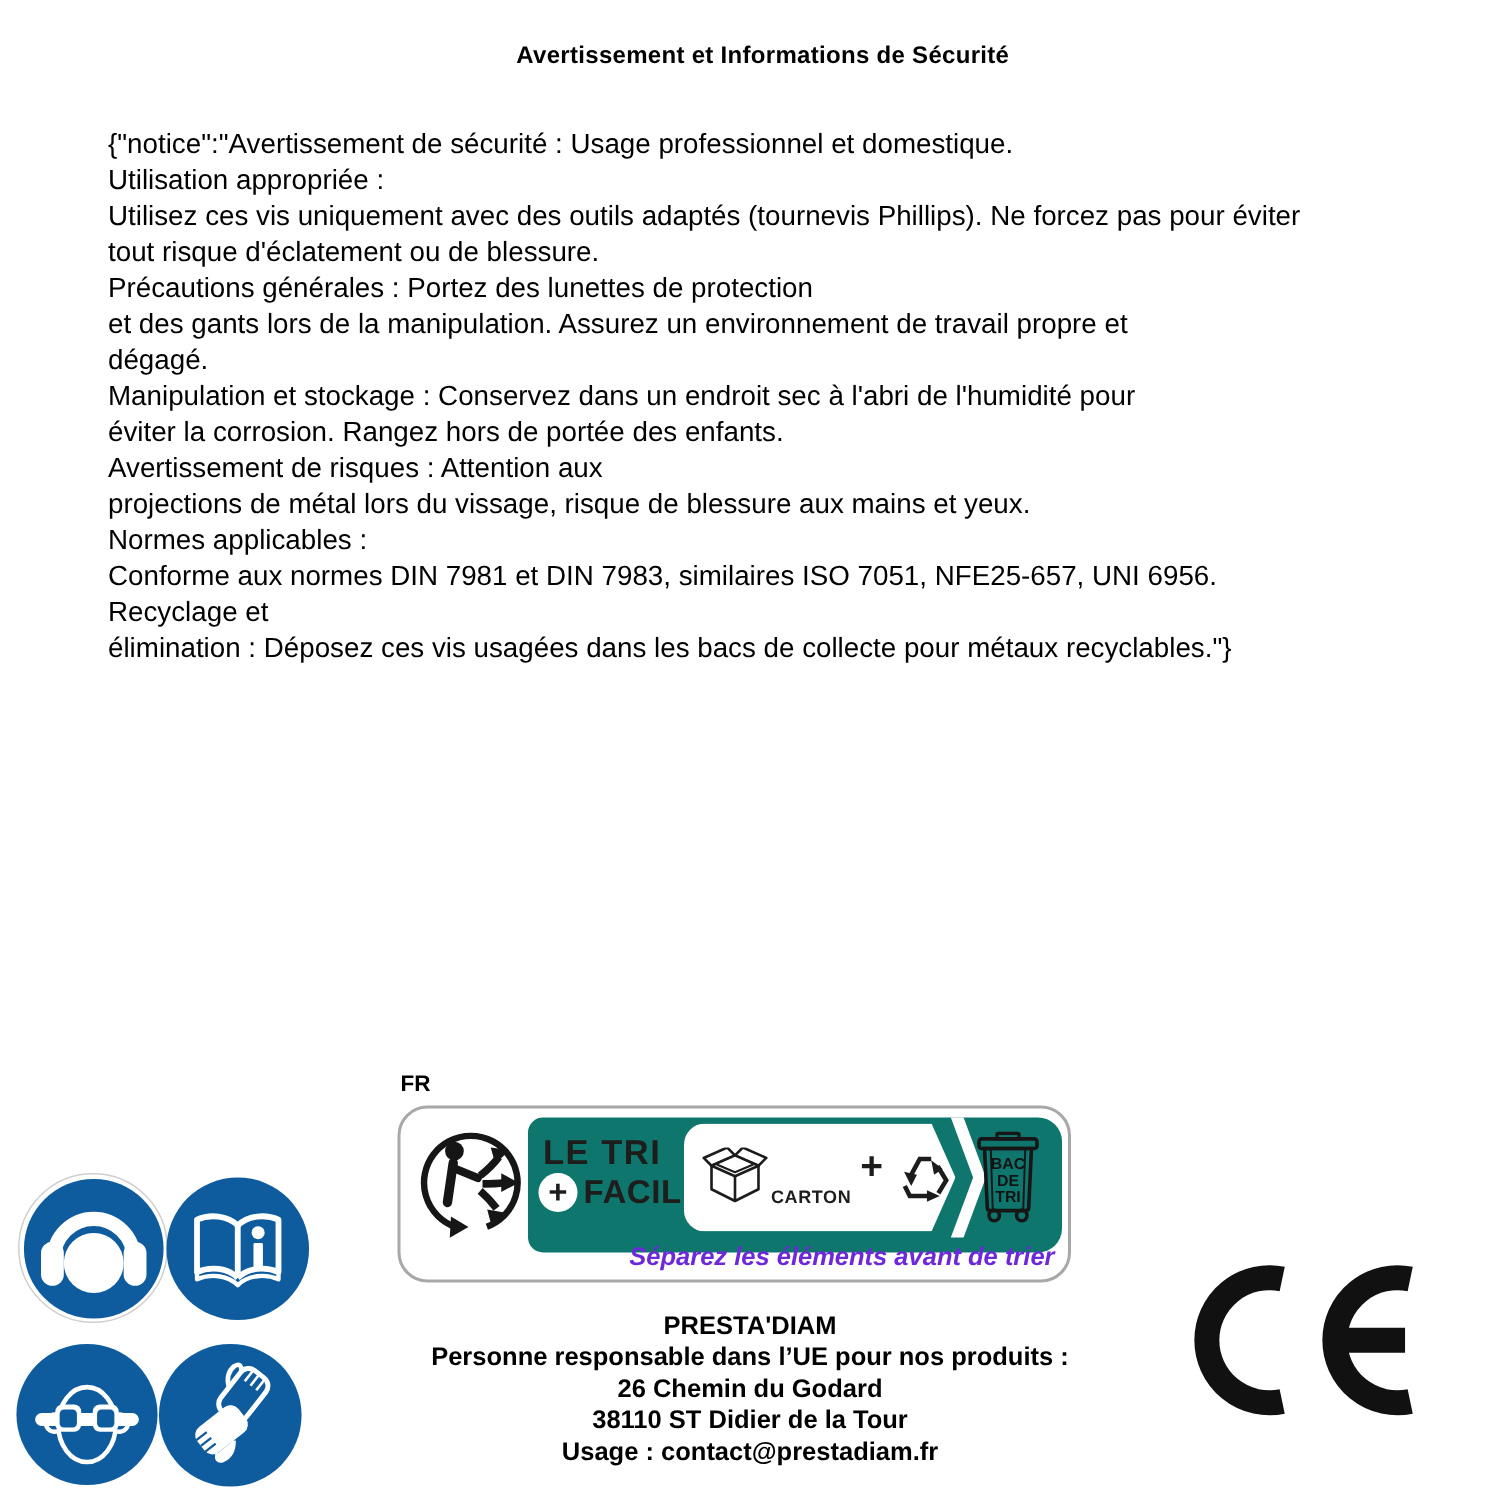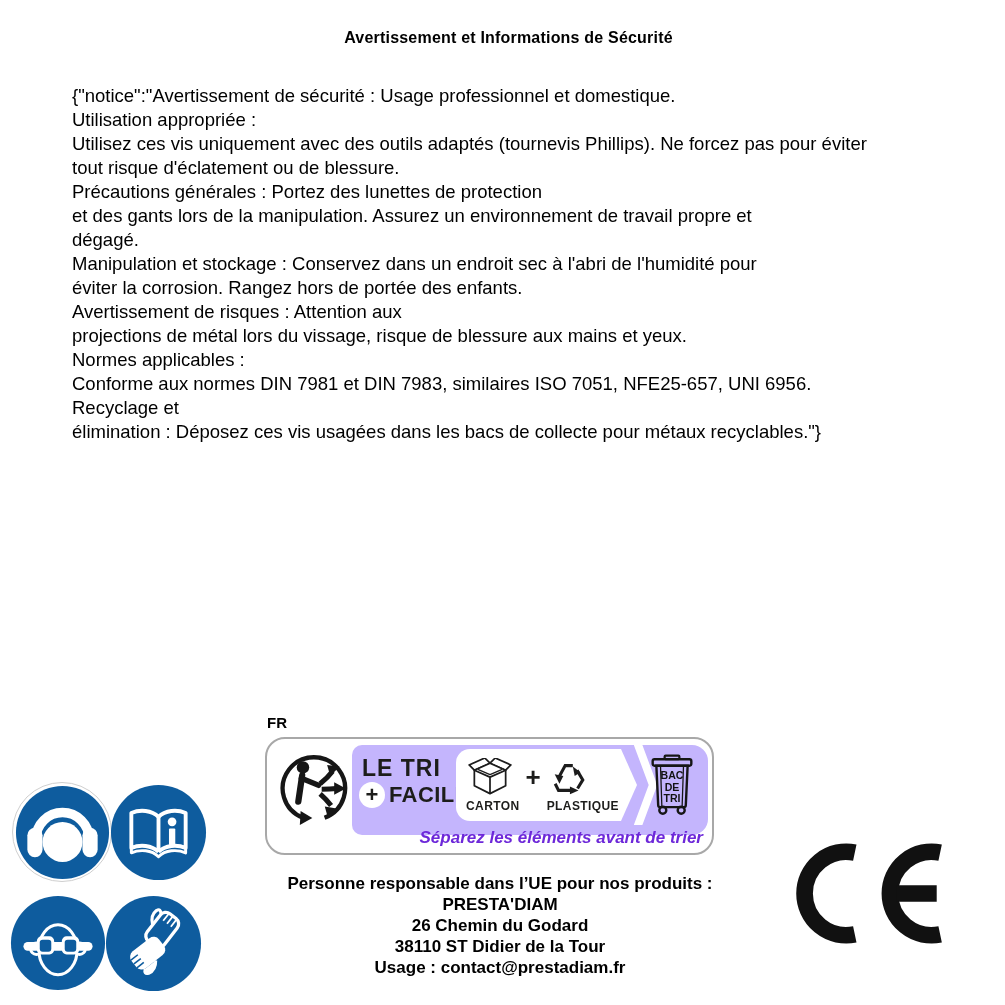--- a/index.html
+++ b/index.html
@@ -10,33 +10,33 @@
              font-size:16px;font-weight:bold;letter-spacing:0.2px;margin-left:12px;}
 
   .notice-body{position:absolute;left:72px;top:84px;width:928px;
                font-size:18.5px;line-height:24px;white-space:pre-line;}
 
   
   .fr-tag{position:absolute;left:267px;top:714px;font-size:15px;font-weight:bold;}
   .sorting-label{position:absolute;left:265px;top:737px;width:449px;height:118px;
                  background:#fff;border:2px solid #a8a8a8;border-radius:20px;box-sizing:border-box;}
   .triman{position:absolute;left:11px;top:9px;width:78px;height:84px;}
-  .band{position:absolute;left:85px;top:6px;width:356px;height:90px;background:#c4b5fd;
+  .band{position:absolute;left:85px;top:6px;width:356px;height:90px;background:#0f766e;
         border-radius:10px 16px 16px 10px;}
   .letri{position:absolute;left:7px;top:11px;width:98px;color:#1d1d1b;}
   .letri-l1{font-size:23px;font-weight:bold;letter-spacing:1px;padding-left:3px;line-height:25px;}
   .letri-l2{display:flex;align-items:center;gap:4px;margin-top:1px;}
   .plus-circle{width:26px;height:26px;border-radius:50%;background:#fff;color:#1d1d1b;
                font-size:22px;font-weight:bold;line-height:25px;text-align:center;flex:0 0 auto;}
   .letri-l2 .word{font-size:22px;font-weight:bold;letter-spacing:0.4px;}
   .bubble{position:absolute;left:104px;top:4px;width:181px;height:72px;background:#fff;
           border-radius:14px 0 0 14px;
           clip-path:polygon(0 0,calc(100% - 16px) 0,100% 50%,calc(100% - 16px) 100%,0 100%);
           display:flex;align-items:center;justify-content:flex-start;gap:5px;padding-left:10px;box-sizing:border-box;}
-  .mat{display:flex;flex-direction:column;align-items:flex-start;}
+  .mat{display:flex;flex-direction:row;align-items:flex-end;}
   .mat-label{font-size:12px;font-weight:bold;letter-spacing:0.4px;color:#1d1d1b;margin-top:1px;}
   .mat-plus{font-size:26px;font-weight:bold;color:#1d1d1b;margin:0 1px 16px 1px;}
   .notch{position:absolute;left:282px;top:0;width:24px;height:80px;}
   .bin{position:absolute;left:297px;top:9px;width:46px;height:62px;}
   .sorting-instruction{position:absolute;left:0;right:9px;top:89px;text-align:right;
                        font-size:17px;font-style:italic;font-weight:bold;color:#6d28d9;}
 
   
   .picto{position:absolute;}
   .ring{position:absolute;left:12px;top:782px;width:100px;height:100px;border-radius:50%;
@@ -199,22 +199,22 @@
       <path d="M-11 2 Q-19 -4 -17 -12 Q-15 -17 -11 -12" fill="none" stroke="#fff" stroke-width="3.2"></path>
     </g>
     <g transform="translate(44,60) rotate(-128)">
       <rect x="-11" y="-18" width="22" height="36" rx="7" fill="#fff"></rect>
       <path d="M-5 -18 V-9 M0 -18 V-9 M5 -18 V-9" stroke="#0E5C9E" stroke-width="1.6" fill="none"></path>
       <path d="M-11 2 Q-19 -4 -17 -12 Q-15 -17 -11 -12" fill="#fff" stroke="#fff" stroke-width="3"></path>
     </g>
   </svg>
 
   <div class="responsible">
+    <div>PRESTA'DIAM</div>
     <div>Personne responsable dans l’UE pour nos produits :</div>
-    <div>PRESTA'DIAM</div>
     <div>26 Chemin du Godard</div>
     <div>38110 ST Didier de la Tour</div>
     <div>Usage : contact@prestadiam.fr</div>
   </div>
 
   <svg class="ce" viewBox="0 0 150 105" aria-hidden="true">
     <path d="M59.5 10.9 A42.5 42.5 0 1 0 59.5 94.1" stroke="#111" stroke-width="17" fill="none"></path>
     <path d="M146.5 10.9 A42.5 42.5 0 1 0 146.5 94.1" stroke="#111" stroke-width="17" fill="none"></path>
     <path d="M102 52.5 L143 52.5" stroke="#111" stroke-width="17" fill="none"></path>
   </svg>

